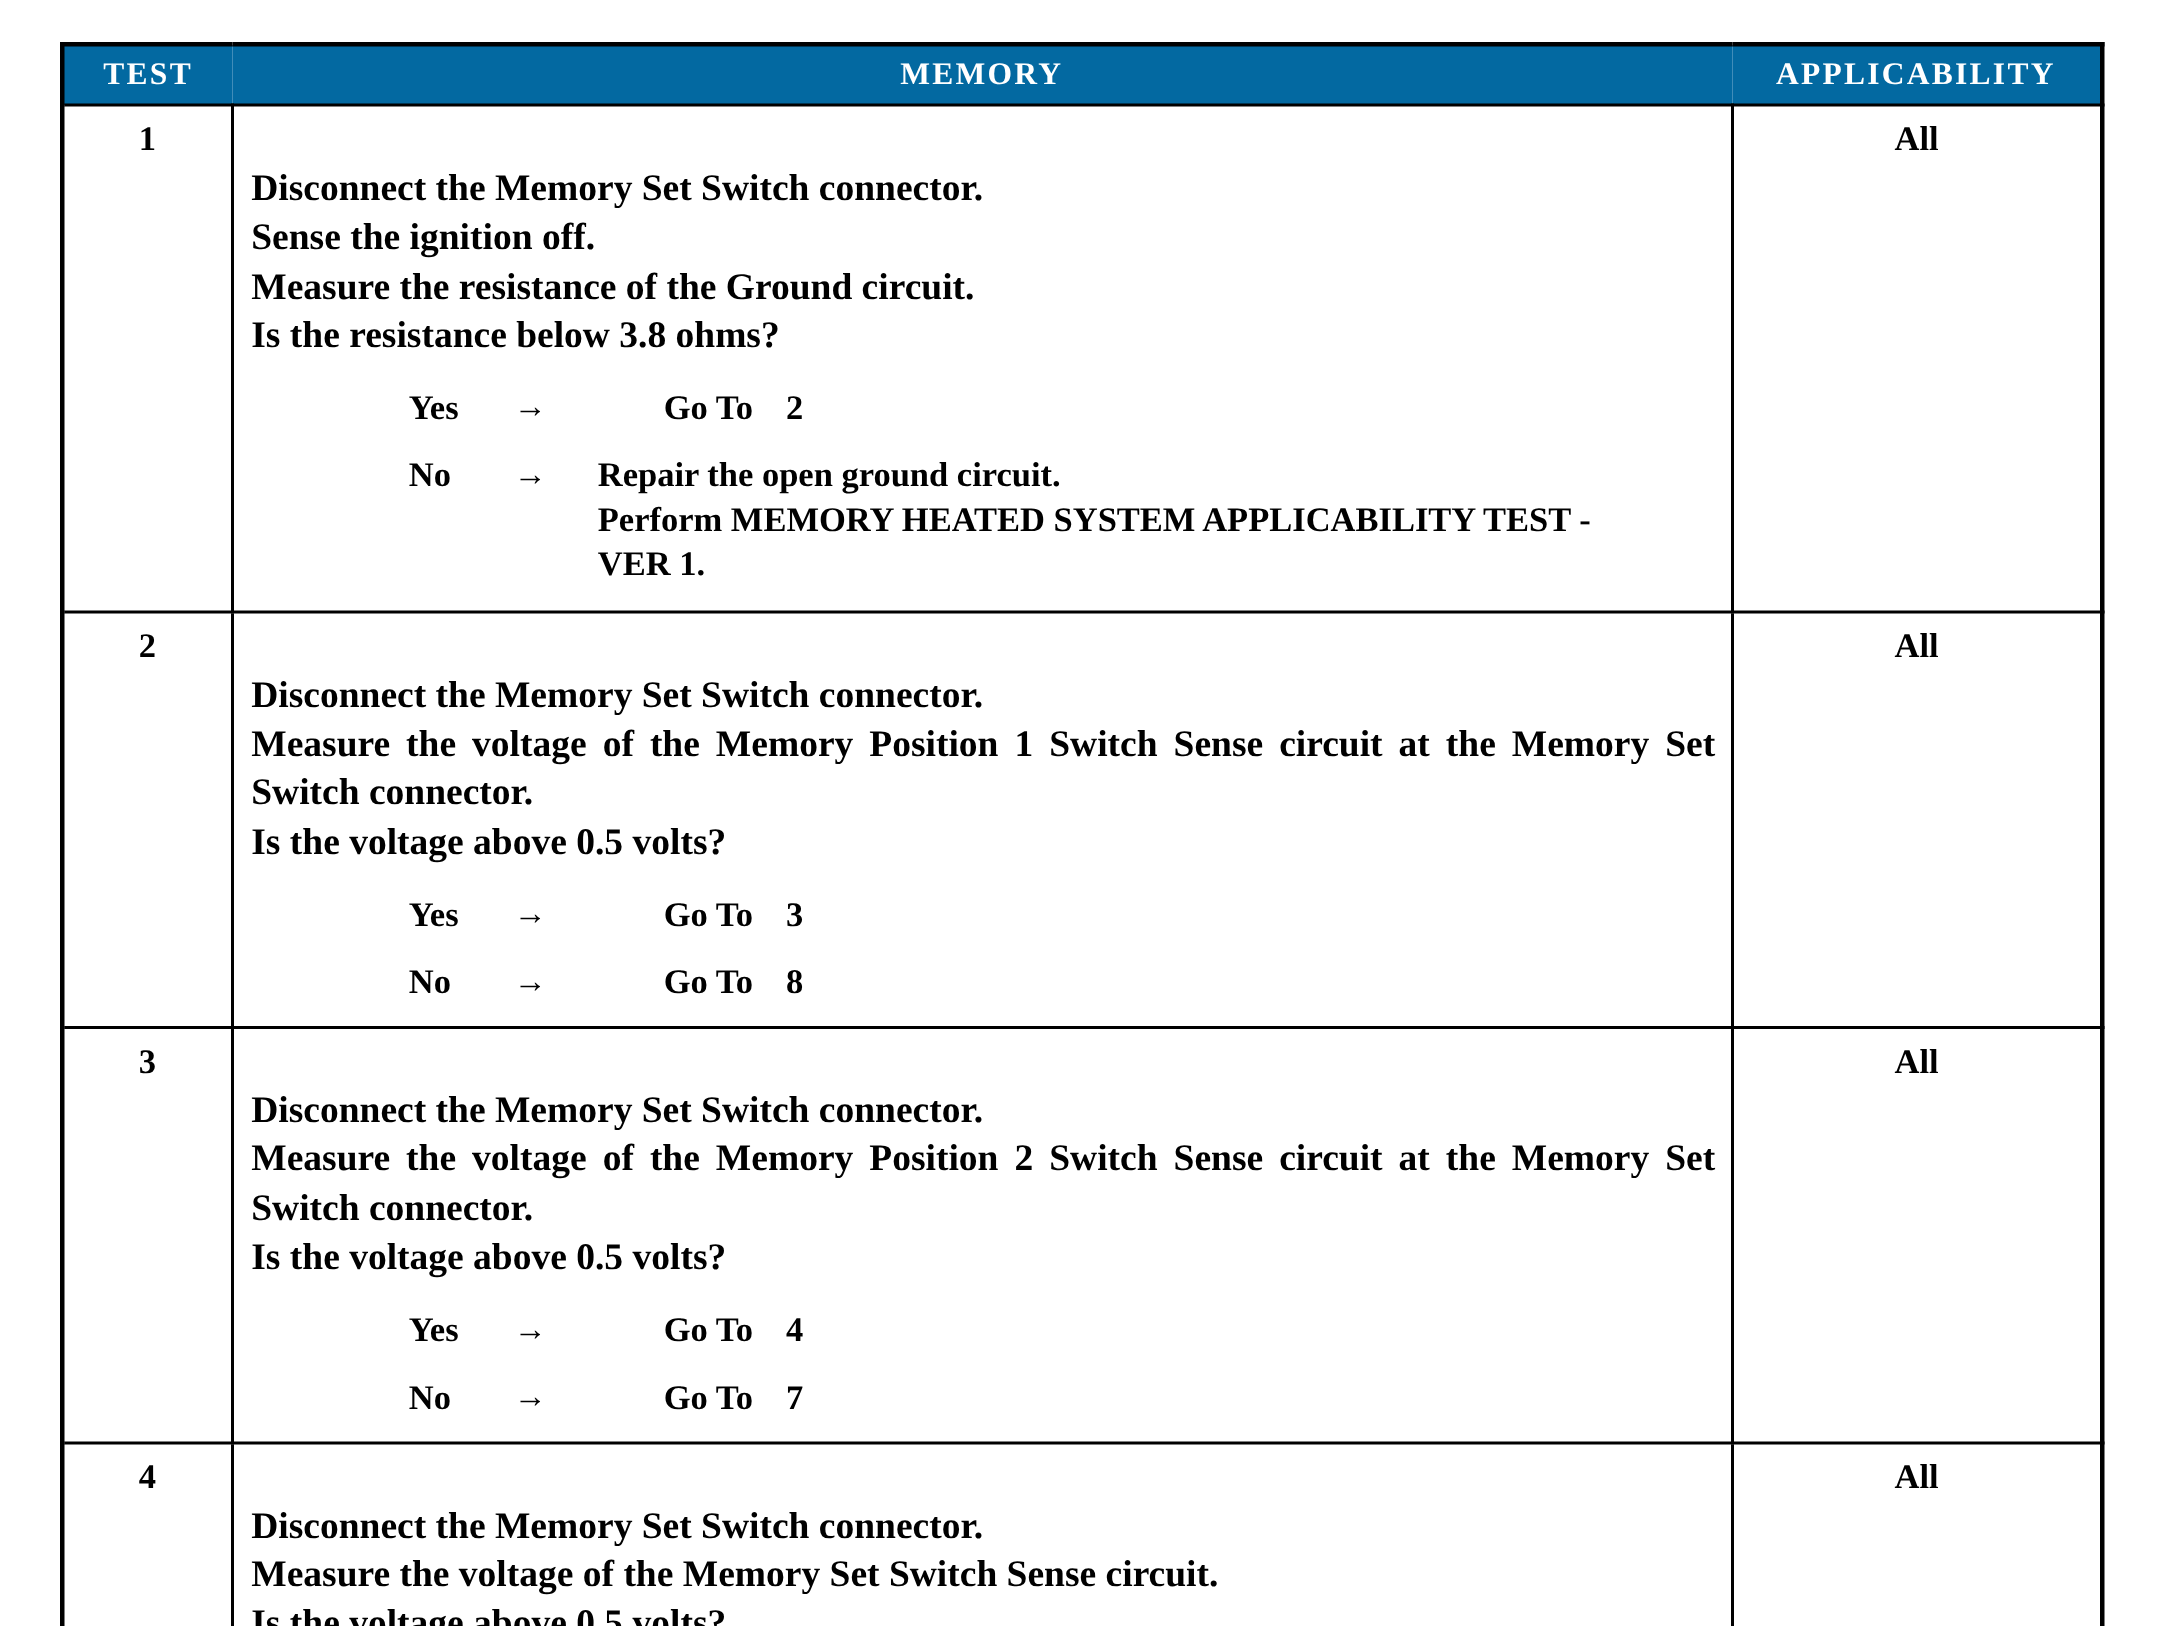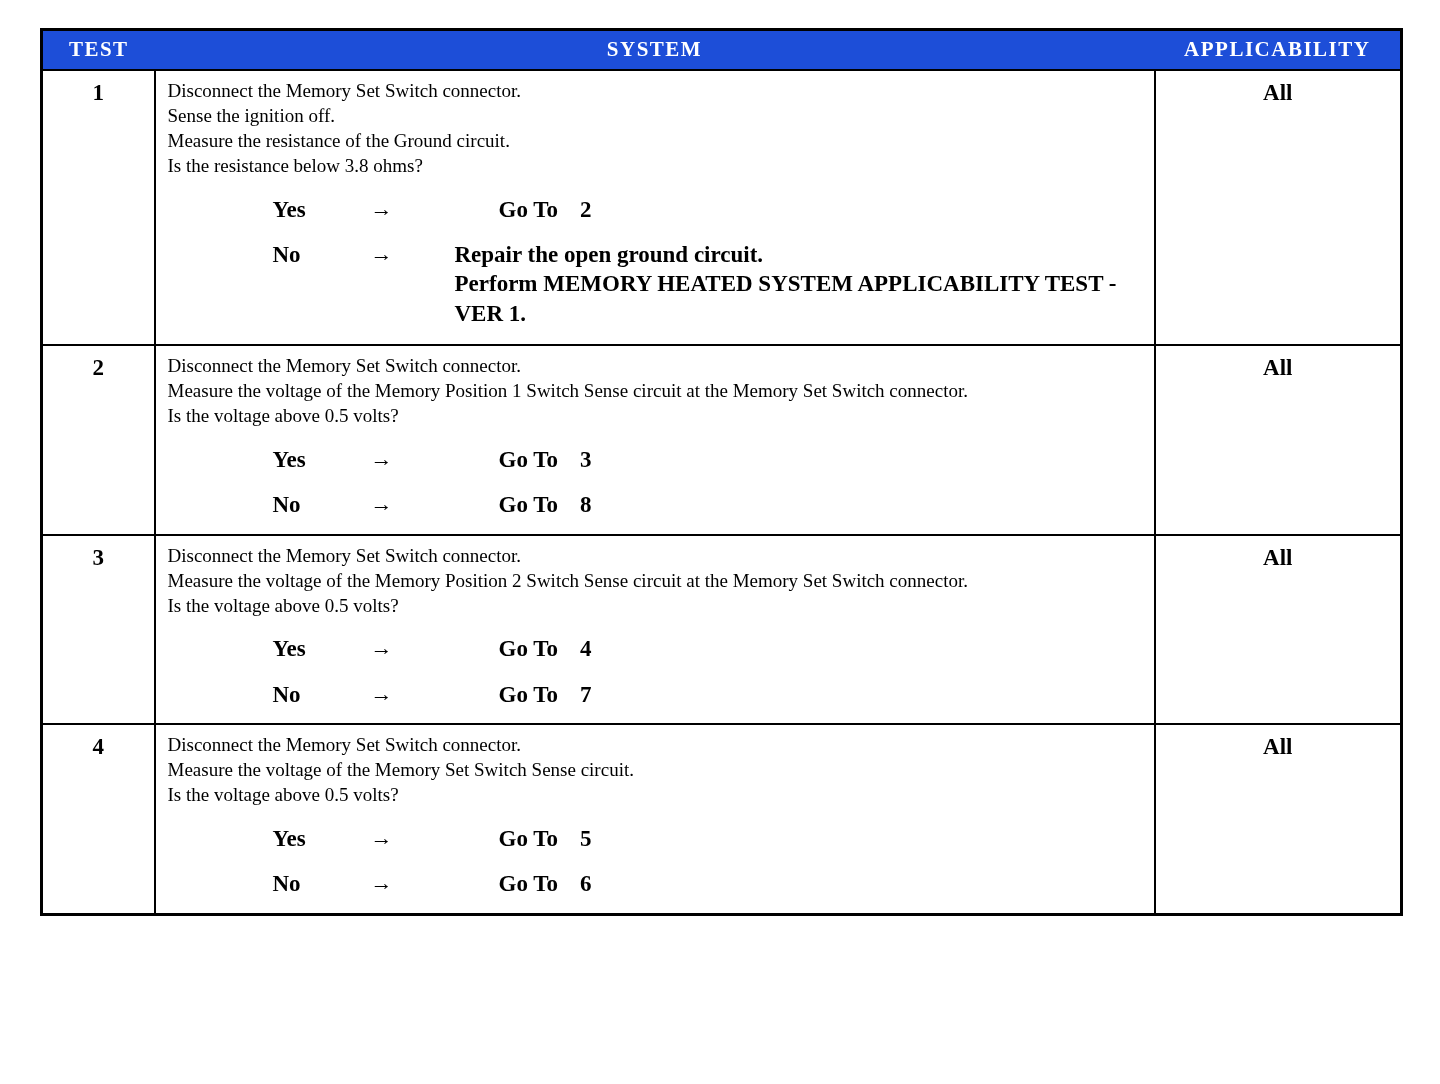--- a/index.html
+++ b/index.html
@@ -24,21 +24,21 @@
   }
 
   table.diag {
     width: 1360px;
     border-collapse: collapse;
     table-layout: fixed;
     border: 3px solid #000;
   }
 
   thead th {
-    background: #1d4ed8;
+    background: #0369a1;
     color: #ffffff;
     font-family: "Liberation Serif", serif;
     font-weight: bold;
     font-size: 21px;
     letter-spacing: 1.5px;
     padding: 6px 0 7px 0;
     text-align: center;
     border: none;
   }
 
@@ -64,39 +64,39 @@
     font-size: 23px;
     font-weight: bold;
     padding-top: 9px;
   }
 
   td.action-col {
     padding: 8px 10px 12px 12px;
   }
 
   .stmt {
-    font-size: 19px;
-    font-weight: normal;
+    font-size: 25px;
+    font-weight: bold;
     line-height: 1.31;
     text-align: justify;
     text-justify: inter-word;
+    margin-top: 31px;
   }
   .stmt .line { display: block; }
 
   .branches {
     margin-top: 16px;
   }
   .branch {
     display: flex;
     align-items: flex-start;
     font-size: 23px;
     font-weight: bold;
     margin-bottom: 16px;
     line-height: 1.28;
-    gap: 28px;
   }
   .branch:last-child { margin-bottom: 2px; }
 
   .branch .ans {
     width: 70px;
     padding-left: 105px;
     box-sizing: content-box;
     flex: 0 0 auto;
   }
   .branch .arrow {
@@ -128,21 +128,21 @@
 <div class="page">
   <table class="diag">
     <colgroup>
       <col class="c-test">
       <col class="c-action">
       <col class="c-appl">
     </colgroup>
     <thead>
       <tr>
         <th>TEST</th>
-        <th>SYSTEM</th>
+        <th>MEMORY</th>
         <th>APPLICABILITY</th>
       </tr>
     </thead>
     <tbody>
 
       <tr class="row-1">
         <td class="test-col">1</td>
         <td class="action-col">
           <div class="stmt">
             <span class="line">Disconnect the Memory Set Switch connector.</span>

